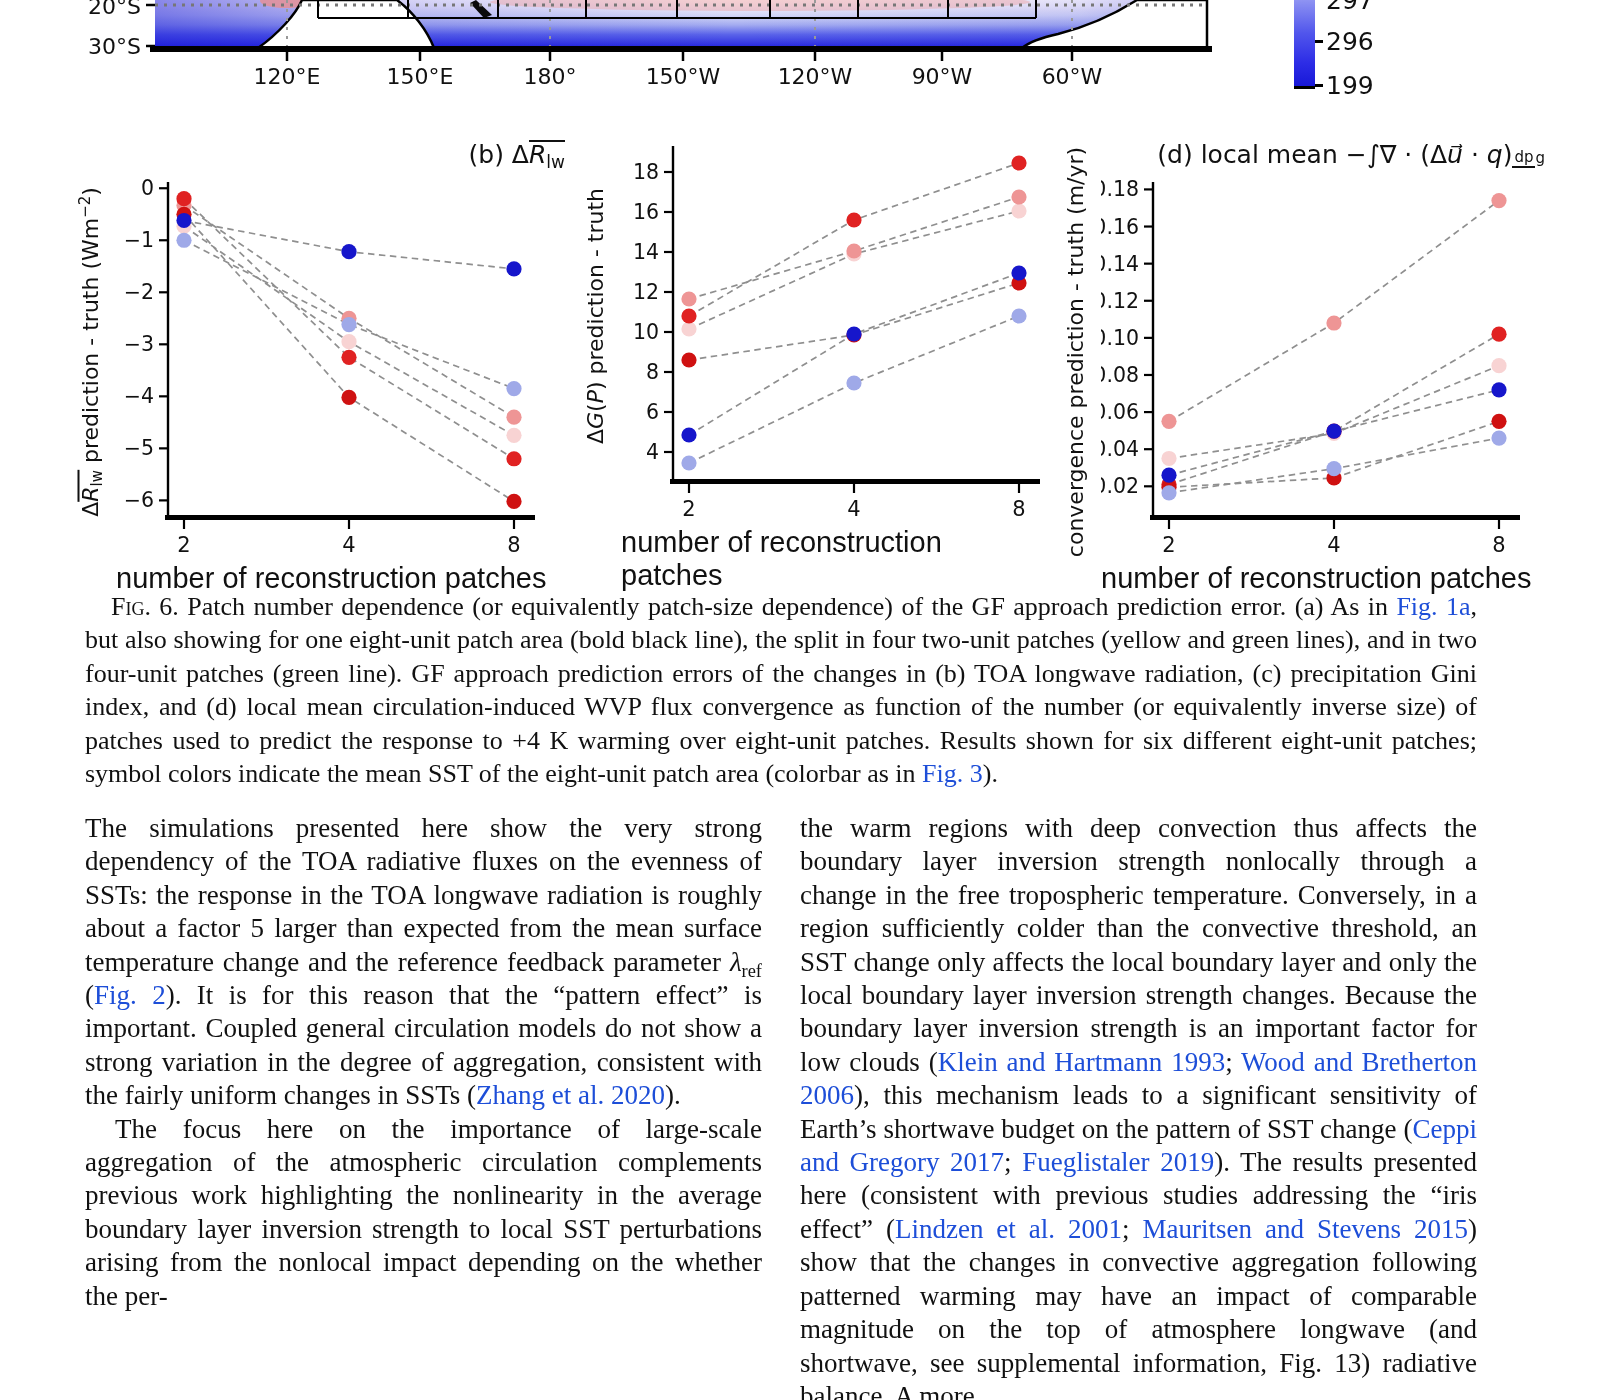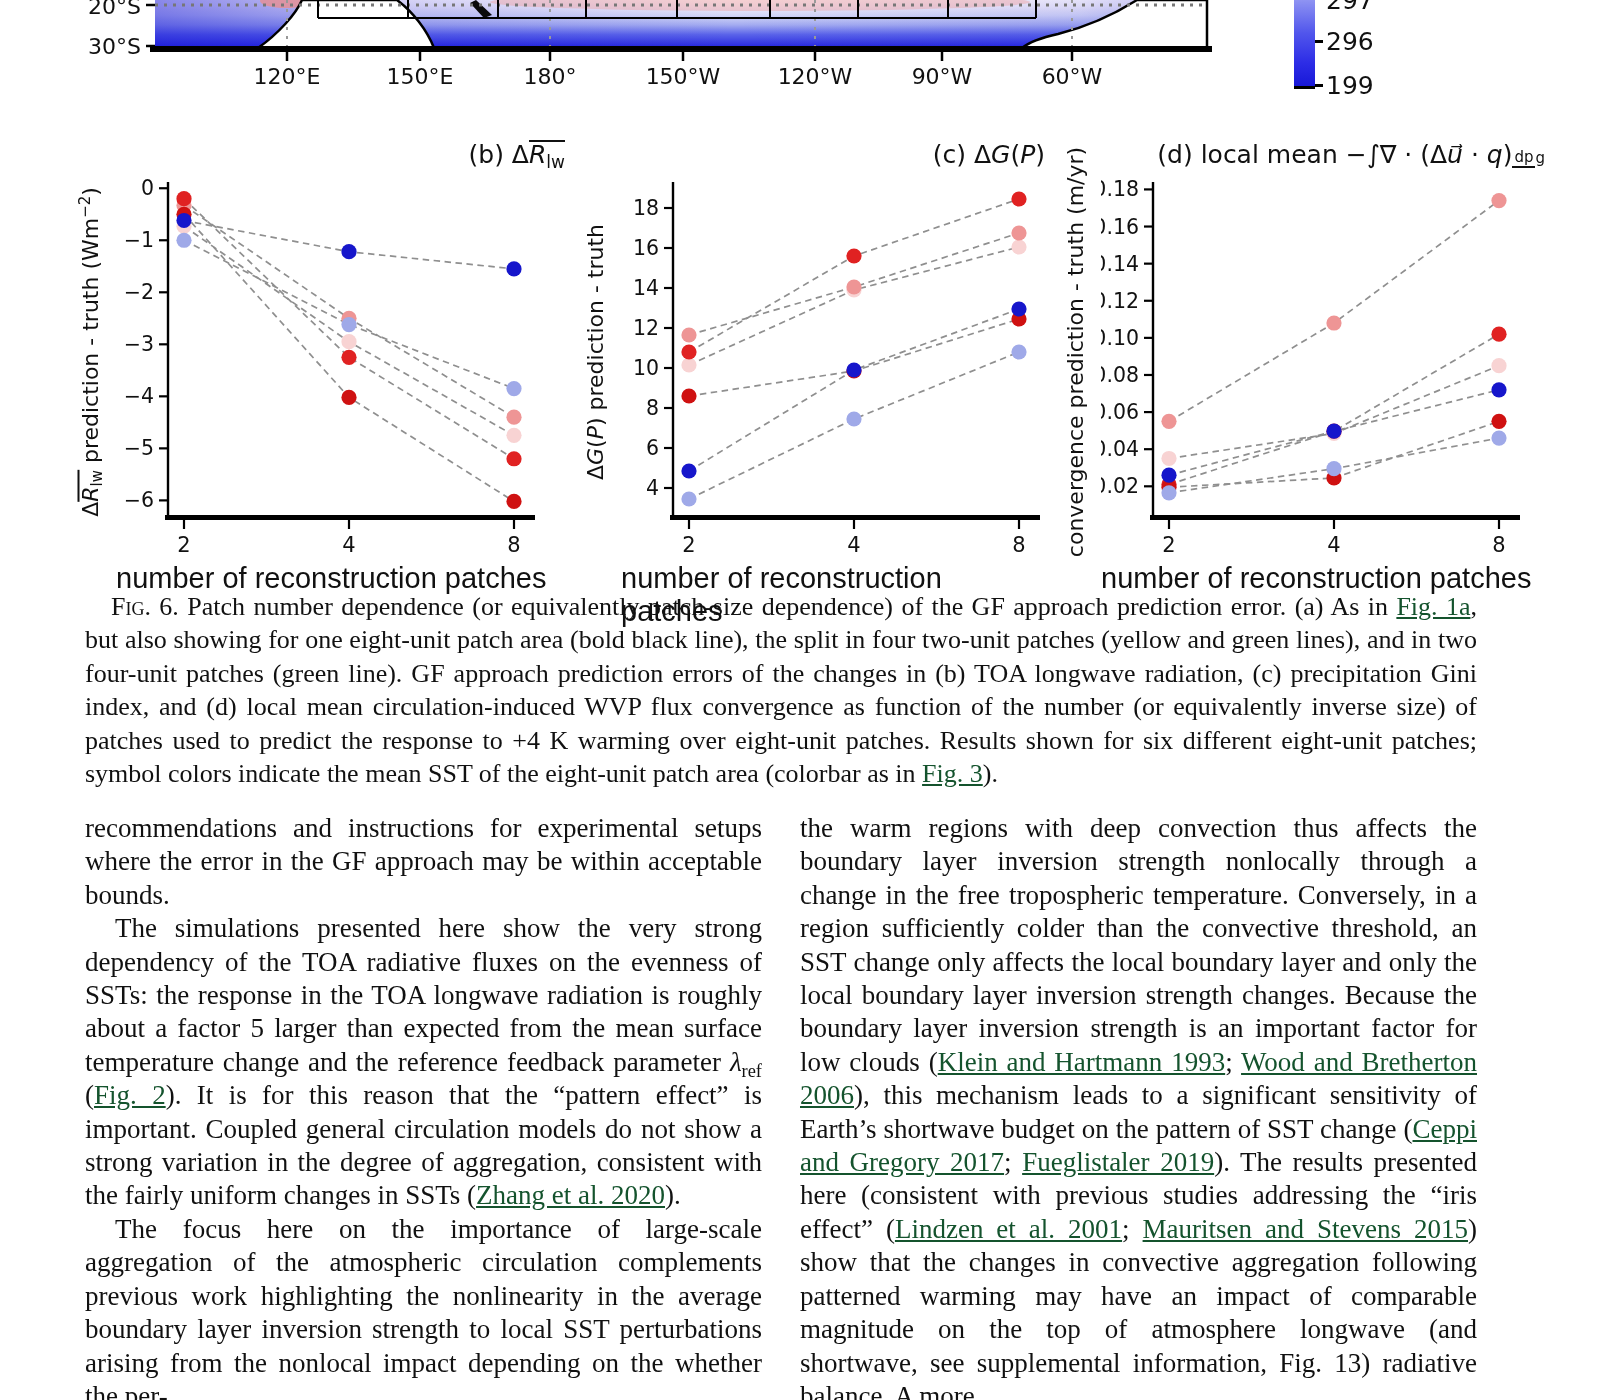--- a/index.html
+++ b/index.html
@@ -24,21 +24,21 @@
   .ylabel{position:absolute;left:30px;top:176px;transform:translate(-50%,-50%) rotate(-90deg);
           white-space:nowrap;font-family:"DejaVu Sans",sans-serif;font-size:22px;}
   .xlabel{text-align:left;padding-left:56px;font-family:Liberation Sans, sans-serif;
           font-size:29px;margin-top:-16px;}
 
   
   .it{font-style:italic;}
   .sub{font-size:0.68em;vertical-align:-0.32em;line-height:0;}
   .sup{font-size:0.68em;vertical-align:0.5em;line-height:0;}
   .sc{font-variant:small-caps;}
-  .link{color:#14532d;text-decoration:underline;}
+  .link{color:#1d4ed8;}
   .ol{display:inline-block;border-top:2px solid currentColor;padding-top:0;line-height:1.02;}
   .frac{display:inline-flex;flex-direction:row;align-items:center;font-size:0.60em;
         line-height:1.12;vertical-align:0.05em;}
   .frac .num{border-bottom:2px solid currentColor;padding:0 2px;}
 
   
   .caption{position:absolute;top:590px;left:85px;width:1392px;font-size:26px;line-height:33.4px;
            text-align:justify;text-indent:26px;}
   .columns{position:absolute;top:812px;left:85px;width:1392px;display:flex;gap:38px;height:588px;overflow:hidden;}
   .col{width:677px;font-size:27px;line-height:33.4px;text-align:justify;}
@@ -183,21 +183,20 @@
             <circle cx="398" cy="212.53894080996886" r="7.6" fill="#9fa9e8"></circle>
             <circle cx="68" cy="44.49844236760124" r="7.6" fill="#1616cb"></circle>
             <circle cx="233" cy="75.71339563862928" r="7.6" fill="#1616cb"></circle>
             <circle cx="398" cy="92.8816199376947" r="7.6" fill="#1616cb"></circle>
           </svg>
       </div>
       <div class="xlabel">number of reconstruction patches</div>
     </div>
 
     <div class="chart" style="width:480px">
-      <div class="chart-title"><span>(c) Δ</span><span class="it">G</span><span>(</span><span class="it">P</span><span>)</span></div>
       <div class="plot-wrap">
         <div class="ylabel"><span>Δ</span><span class="it">G</span><span>(</span><span class="it">P</span><span>) prediction - truth</span></div>
         <svg width="420" height="402" viewBox="0 0 420 402">
             <rect x="50.8" y="6" width="2.4" height="336" fill="#000"></rect>
             <rect x="49" y="339" width="370" height="5" fill="#000"></rect>
             <line x1="43" y1="32.000000000000014" x2="51" y2="32.000000000000014" stroke="#000" stroke-width="2.2"></line>
             <text x="38" y="39.000000000000014" font-size="20.5" text-anchor="end">18</text>
             <line x1="43" y1="72.00000000000001" x2="51" y2="72.00000000000001" stroke="#000" stroke-width="2.2"></line>
             <text x="38" y="79.00000000000001" font-size="20.5" text-anchor="end">16</text>
             <line x1="43" y1="112.00000000000001" x2="51" y2="112.00000000000001" stroke="#000" stroke-width="2.2"></line>
@@ -308,21 +307,20 @@
           </svg>
       </div>
       <div class="xlabel">number of reconstruction patches</div>
     </div>
   </div>
 
   <div class="caption"><span class="sc">Fig. 6. </span><span>Patch number dependence (or equivalently patch-size dependence) of the GF approach prediction error. (a) As in </span><span class="link">Fig. 1a</span><span>, but also showing for one eight-unit patch area (bold black line), the split in four two-unit patches (yellow and green lines), and in two four-unit patches (green line). GF approach prediction errors of the changes in (b) TOA longwave radiation, (c) precipitation Gini index, and (d) local mean circulation-induced WVP flux convergence as function of the number (or equivalently inverse size) of patches used to predict the response to +4 K warming over eight-unit patches. Results shown for six different eight-unit patches; symbol colors indicate the mean SST of the eight-unit patch area (colorbar as in </span><span class="link">Fig. 3</span><span>).</span></div>
 
   <div class="columns">
     <div class="col">
-      <p><span>recommendations and instructions for experimental setups where the error in the GF approach may be within acceptable bounds.</span></p>
       <p><span>The simulations presented here show the very strong dependency of the TOA radiative fluxes on the evenness of SSTs: the response in the TOA longwave radiation is roughly about a factor 5 larger than expected from the mean surface temperature change and the reference feedback parameter </span><span class="it">λ</span><span class="sub">ref</span><span> (</span><span class="link">Fig. 2</span><span>). It is for this reason that the “pattern effect” is important. Coupled general circulation models do not show a strong variation in the degree of aggregation, consistent with the fairly uniform changes in SSTs (</span><span class="link">Zhang et al. 2020</span><span>).</span></p>
       <p><span>The focus here on the importance of large-scale aggregation of the atmospheric circulation complements previous work highlighting the nonlinearity in the average boundary layer inversion strength to local SST perturbations arising from the nonlocal impact depending on the whether the per-</span></p>
     </div>
     <div class="col">
       <p><span>the warm regions with deep convection thus affects the boundary layer inversion strength nonlocally through a change in the free tropospheric temperature. Conversely, in a region sufficiently colder than the convective threshold, an SST change only affects the local boundary layer and only the local boundary layer inversion strength changes. Because the boundary layer inversion strength is an important factor for low clouds (</span><span class="link">Klein and Hartmann 1993</span><span>; </span><span class="link">Wood and Bretherton 2006</span><span>), this mechanism leads to a significant sensitivity of Earth’s shortwave budget on the pattern of SST change (</span><span class="link">Ceppi and Gregory 2017</span><span>; </span><span class="link">Fueglistaler 2019</span><span>). The results presented here (consistent with previous studies addressing the “iris effect” (</span><span class="link">Lindzen et al. 2001</span><span>; </span><span class="link">Mauritsen and Stevens 2015</span><span>) show that the changes in convective aggregation following patterned warming may have an impact of comparable magnitude on the top of atmosphere longwave (and shortwave, see supplemental information, Fig. 13) radiative balance. A more</span></p>
     </div>
   </div>
 
 </div>
 

